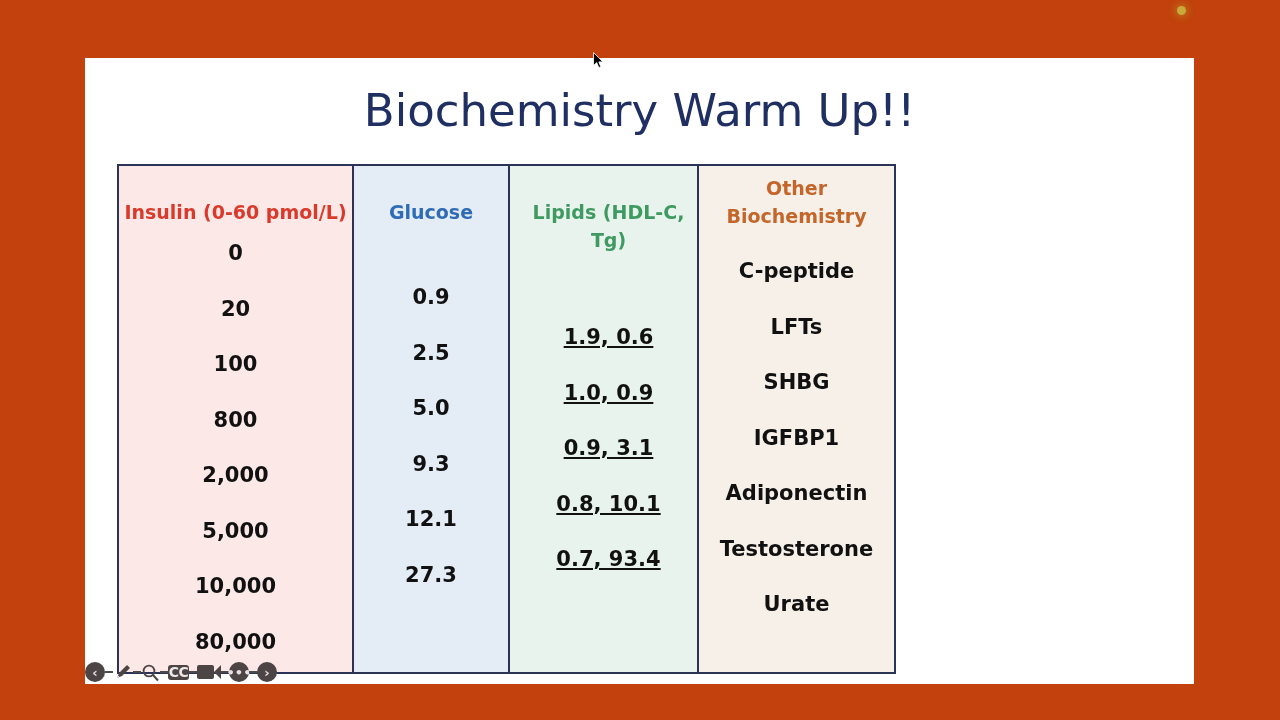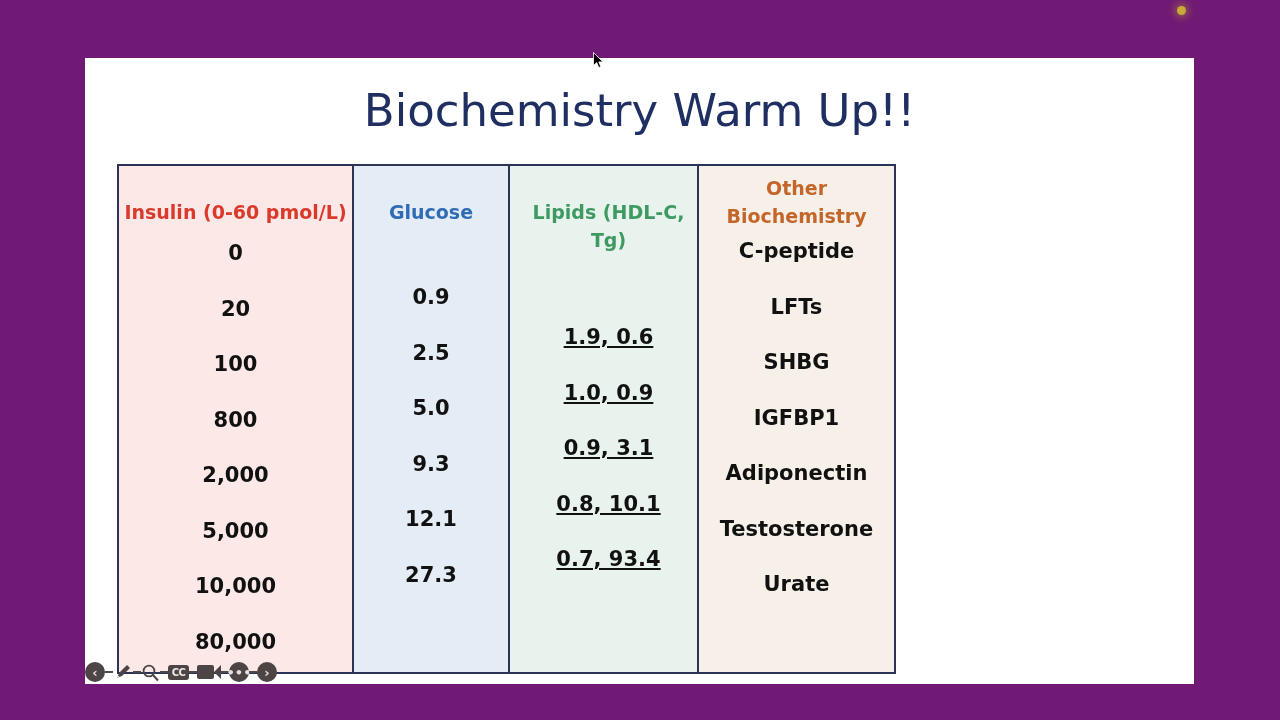--- a/index.html
+++ b/index.html
@@ -9,21 +9,21 @@
     height: 720px;
     overflow: hidden;
     background: #000000;
     font-family: "Liberation Sans", sans-serif;
   }
 
   #screen {
     position: relative;
     width: 1280px;
     height: 720px;
-    background: #701a75;
+    background: #c2410c;
   }
 
   
   #rec-dot {
     position: absolute;
     left: 1177px;
     top: 6px;
     width: 9px;
     height: 9px;
     border-radius: 50%;
@@ -119,21 +119,21 @@
 
   .col-glucose .col-head { margin-top: 32px; }
   .col-glucose .cells    { margin-top: 58px; }
   .col-glucose .cell     { height: 55.5px; line-height: 26px; }
 
   .col-lipids  .col-head { margin-top: 32px; }
   .col-lipids  .cells    { margin-top: 70px; }
   .col-lipids  .cell     { height: 55.5px; line-height: 26px; text-decoration: underline; }
 
   .col-other   .col-head { margin-top: 8px; }
-  .col-other   .cells    { margin-top: 8px; }
+  .col-other   .cells    { margin-top: 28px; }
   .col-other   .cell     { height: 55.5px; line-height: 26px; }
 
   
   #toolbar {
     position: absolute;
     left: 85px;
     top: 660px;
     width: 185px;
     height: 24px;
     display: flex;
@@ -156,21 +156,21 @@
     width: 20px; height: 20px; border-radius: 50%;
     background: #4d4446;
     display: flex; align-items: center; justify-content: center;
     color: #e8e0e0; font-size: 13px; font-weight: bold;
     font-family: "DejaVu Sans", sans-serif;
     line-height: 1;
   }
   .cc-box {
     width: 21px; height: 15px; border-radius: 3px;
     background: #4d4446; color: #efe8e8;
-    font-size: 10px; font-weight: bold; letter-spacing: -0.5px;
+    font-size: 14px; font-weight: bold; letter-spacing: -0.5px;
     display: flex; align-items: center; justify-content: center;
     font-family: "DejaVu Sans", sans-serif;
   }
   .sq-box {
     width: 17px; height: 14px; border-radius: 2px; background: #4d4446;
   }
   .pen-ic { width: 20px; height: 20px; }
   .mag-ic { width: 19px; height: 19px; }
   .spk {
     display: flex; align-items: center;

